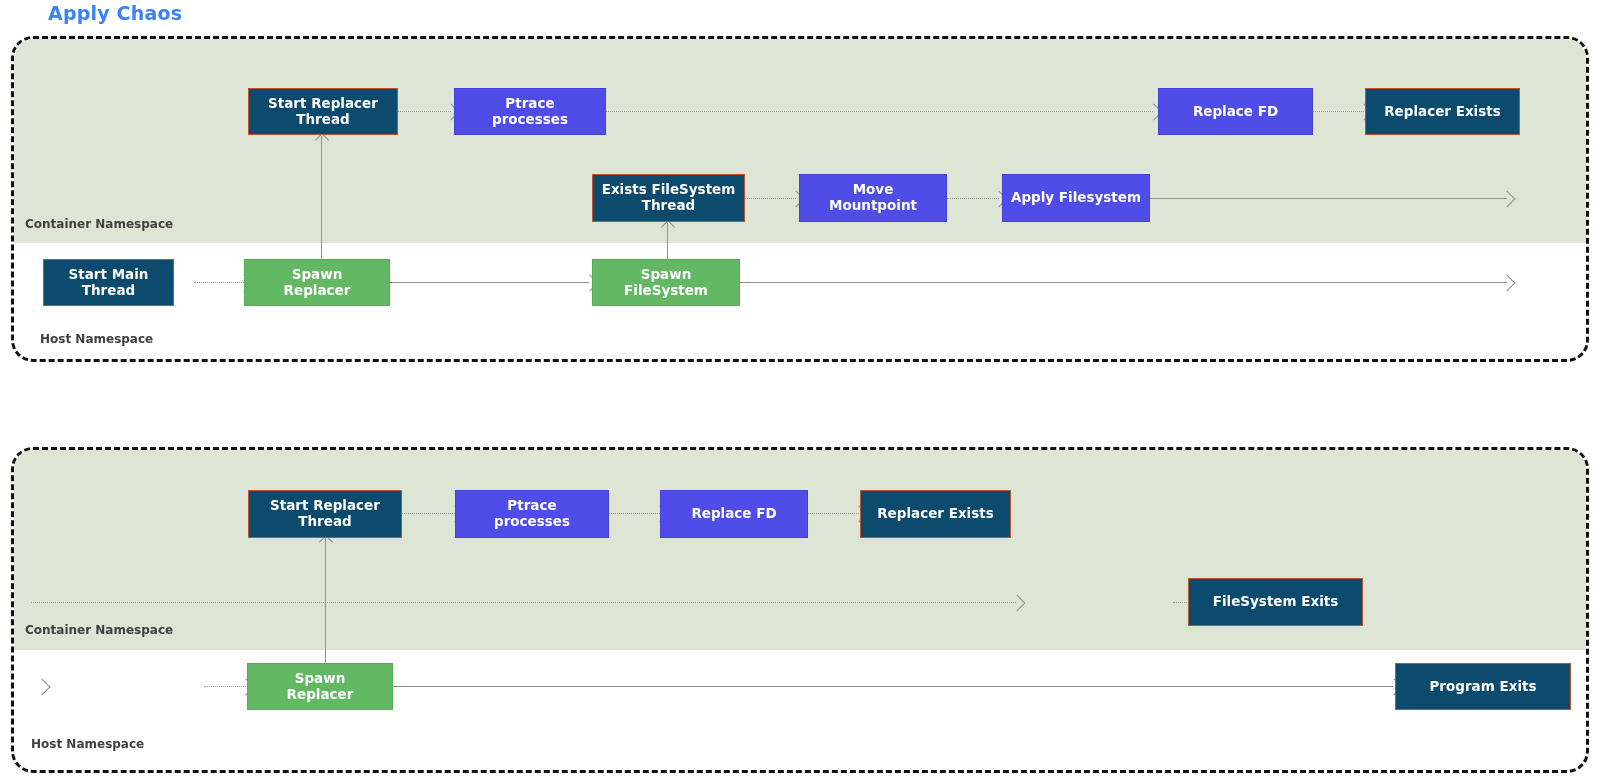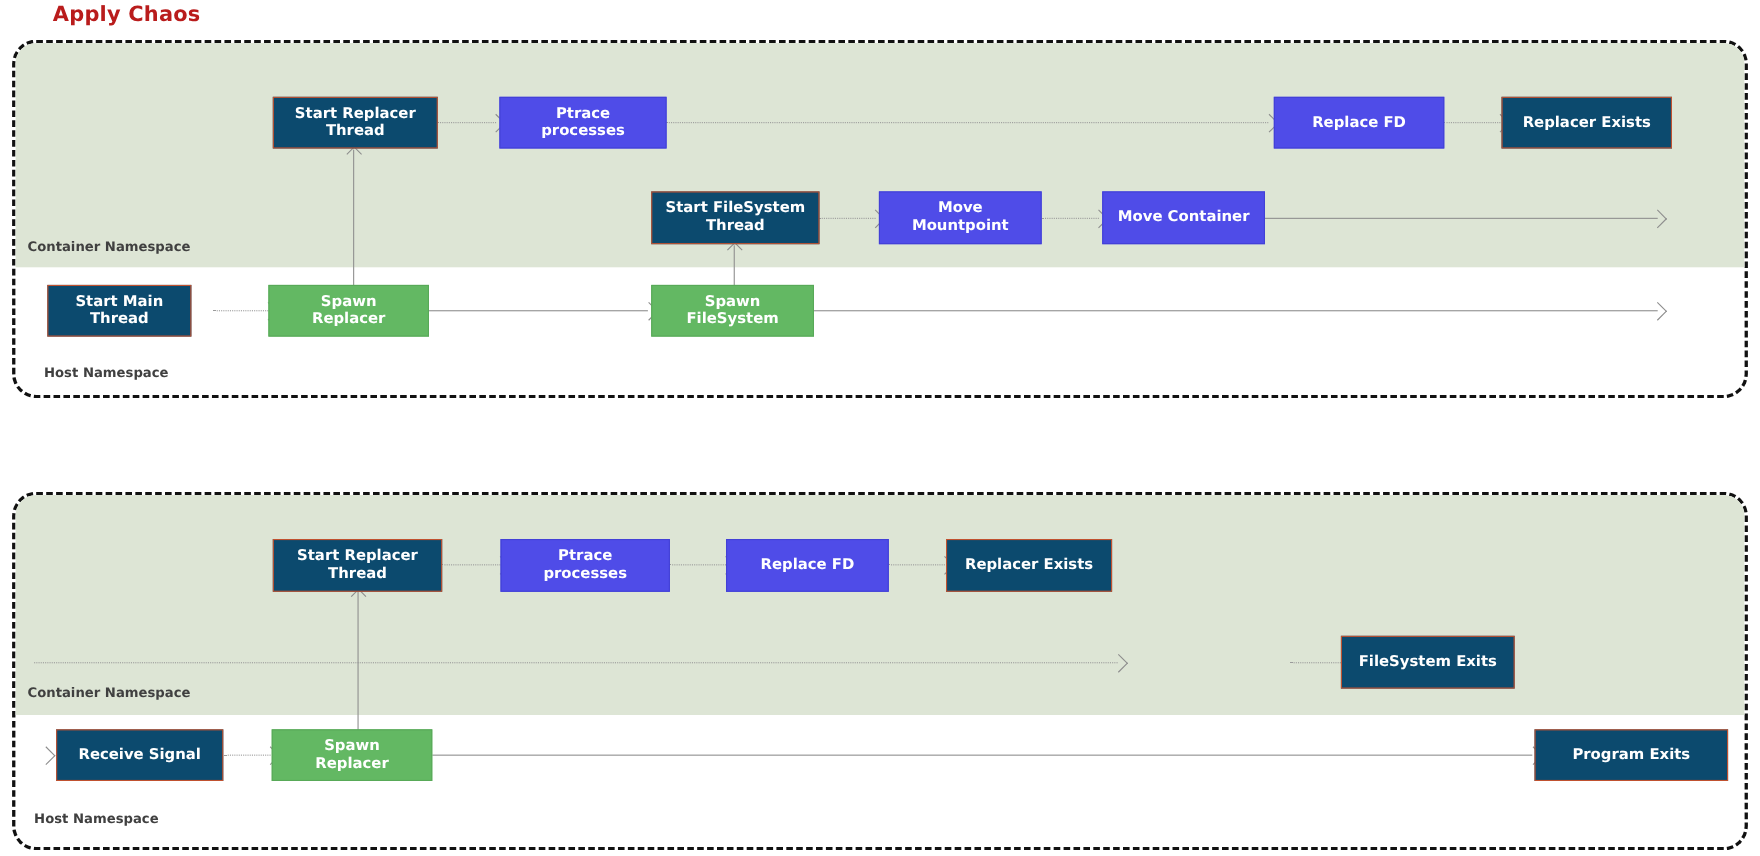--- a/index.html
+++ b/index.html
@@ -5,21 +5,21 @@
   html,body{margin:0;padding:0;background:#ffffff;}
   body{
     width:1600px;height:778px;
     font-family:"DejaVu Sans","Liberation Sans",sans-serif;
     position:relative;overflow:hidden;
   }
   #stage{position:absolute;left:0;top:0;width:1600px;height:778px;}
 
   .title{
     position:absolute;left:48px;top:2px;
-    font-size:19px;font-weight:bold;color:#b91c1c;
+    font-size:19px;font-weight:bold;color:#3b82f6;
     letter-spacing:.2px;white-space:nowrap;
   }
 
   .panel{
     position:absolute;
     border:3px dashed #111111;
     border-radius:22px;
     background:#ffffff;
     box-sizing:border-box;
     overflow:hidden;
@@ -120,25 +120,25 @@
     <div class="edge-v" style="left:653px;top:184px;height:39px;"></div>
     <div class="arrow-u" style="left:649px;top:183px;"></div>
 
     <div class="node n-orange" style="left:234px;top:49px;width:150px;height:47px;">Start Replacer
 Thread</div>
     <div class="node n-blue" style="left:440px;top:49px;width:152px;height:47px;">Ptrace
 processes</div>
     <div class="node n-blue" style="left:1144px;top:49px;width:155px;height:47px;">Replace FD</div>
     <div class="node n-orange" style="left:1351px;top:49px;width:155px;height:47px;">Replacer Exists</div>
 
-    <div class="node n-orange" style="left:578px;top:135px;width:153px;height:48px;">Start FileSystem
+    <div class="node n-orange" style="left:578px;top:135px;width:153px;height:48px;">Exists FileSystem
 Thread</div>
     <div class="node n-blue" style="left:785px;top:135px;width:148px;height:48px;">Move
 Mountpoint</div>
-    <div class="node n-blue" style="left:988px;top:135px;width:148px;height:48px;">Move Container</div>
+    <div class="node n-blue" style="left:988px;top:135px;width:148px;height:48px;">Apply Filesystem</div>
 
     <div class="node n-orange" style="left:29px;top:220px;width:131px;height:47px;">Start Main
 Thread</div>
     <div class="node n-green" style="left:230px;top:220px;width:146px;height:47px;">Spawn
 Replacer</div>
     <div class="node n-green" style="left:578px;top:220px;width:148px;height:47px;">Spawn
 FileSystem</div>
   </div>
 
   <div class="panel" style="left:11px;top:447px;width:1578px;height:326px;">
@@ -175,21 +175,20 @@
     <div class="edge-v" style="left:311px;top:88px;height:128px;"></div>
     <div class="arrow-u" style="left:307px;top:87px;"></div>
 
     <div class="node n-orange" style="left:234px;top:40px;width:154px;height:48px;">Start Replacer
 Thread</div>
     <div class="node n-blue" style="left:441px;top:40px;width:154px;height:48px;">Ptrace
 processes</div>
     <div class="node n-blue" style="left:646px;top:40px;width:148px;height:48px;">Replace FD</div>
     <div class="node n-orange" style="left:846px;top:40px;width:151px;height:48px;">Replacer Exists</div>
 
-    <div class="node n-orange" style="left:1205px;top:128px;width:158px;height:48px;">FileSystem Exits</div>
+    <div class="node n-orange" style="left:1174px;top:128px;width:175px;height:48px;">FileSystem Exits</div>
 
-    <div class="node n-orange" style="left:37px;top:213px;width:152px;height:47px;">Receive Signal</div>
     <div class="node n-green" style="left:233px;top:213px;width:146px;height:47px;">Spawn
 Replacer</div>
     <div class="node n-orange" style="left:1381px;top:213px;width:176px;height:47px;">Program Exits</div>
   </div>
 
 </div>
 
 </body></html>

